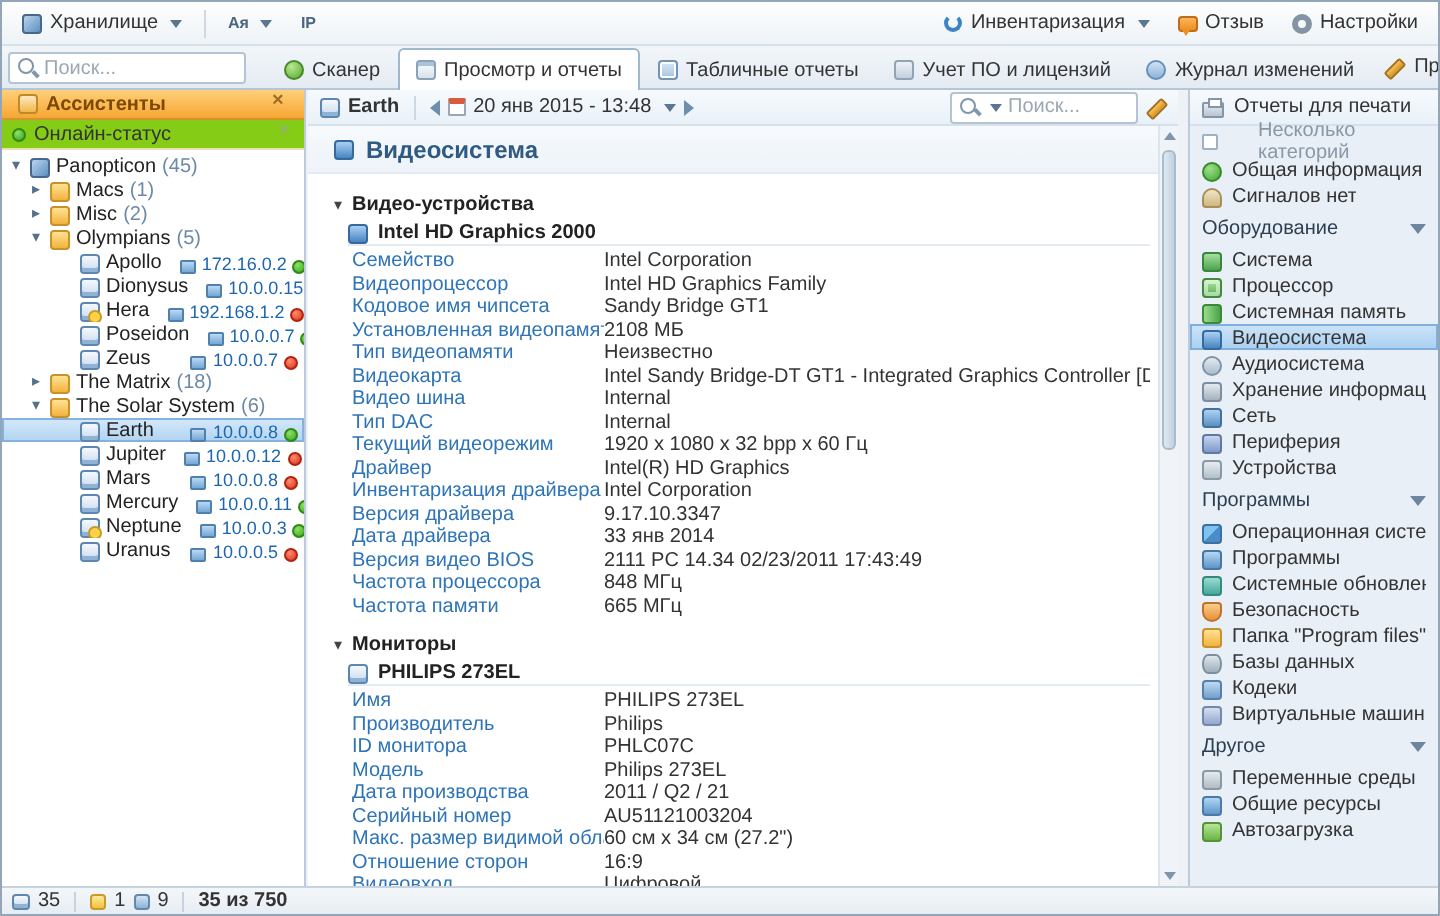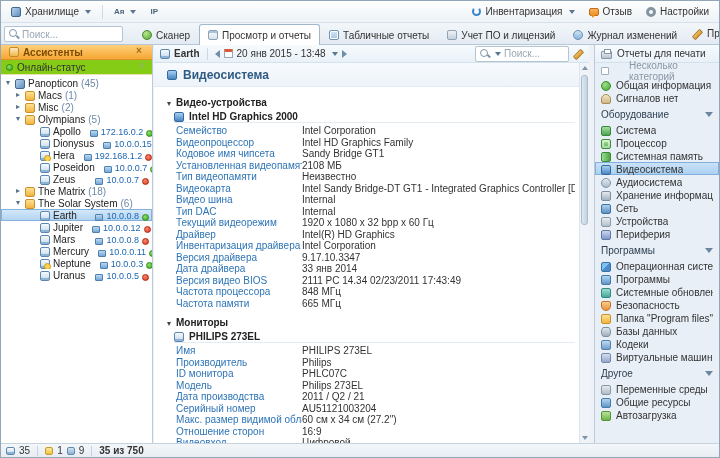--- a/index.html
+++ b/index.html
@@ -681,27 +681,27 @@
                 <span class="ic storagecat"></span>
                 <span class="clabel">Хранение информации</span>
               </div>
 
               <div class="citem">
                 <span class="ic network"></span>
                 <span class="clabel">Сеть</span>
               </div>
 
               <div class="citem">
+                <span class="ic peripherals"></span>
+                <span class="clabel">Периферия</span>
+              </div>
+
+              <div class="citem">
                 <span class="ic devices"></span>
                 <span class="clabel">Устройства</span>
-              </div>
-
-              <div class="citem">
-                <span class="ic peripherals"></span>
-                <span class="clabel">Периферия</span>
               </div>
             </div>
         </div>
 
         <div class="cgroup">
           <div class="cgroup-head">
             <span>Программы</span>
             <span class="spring"></span>
             <span class="garrow"></span>
           </div>

